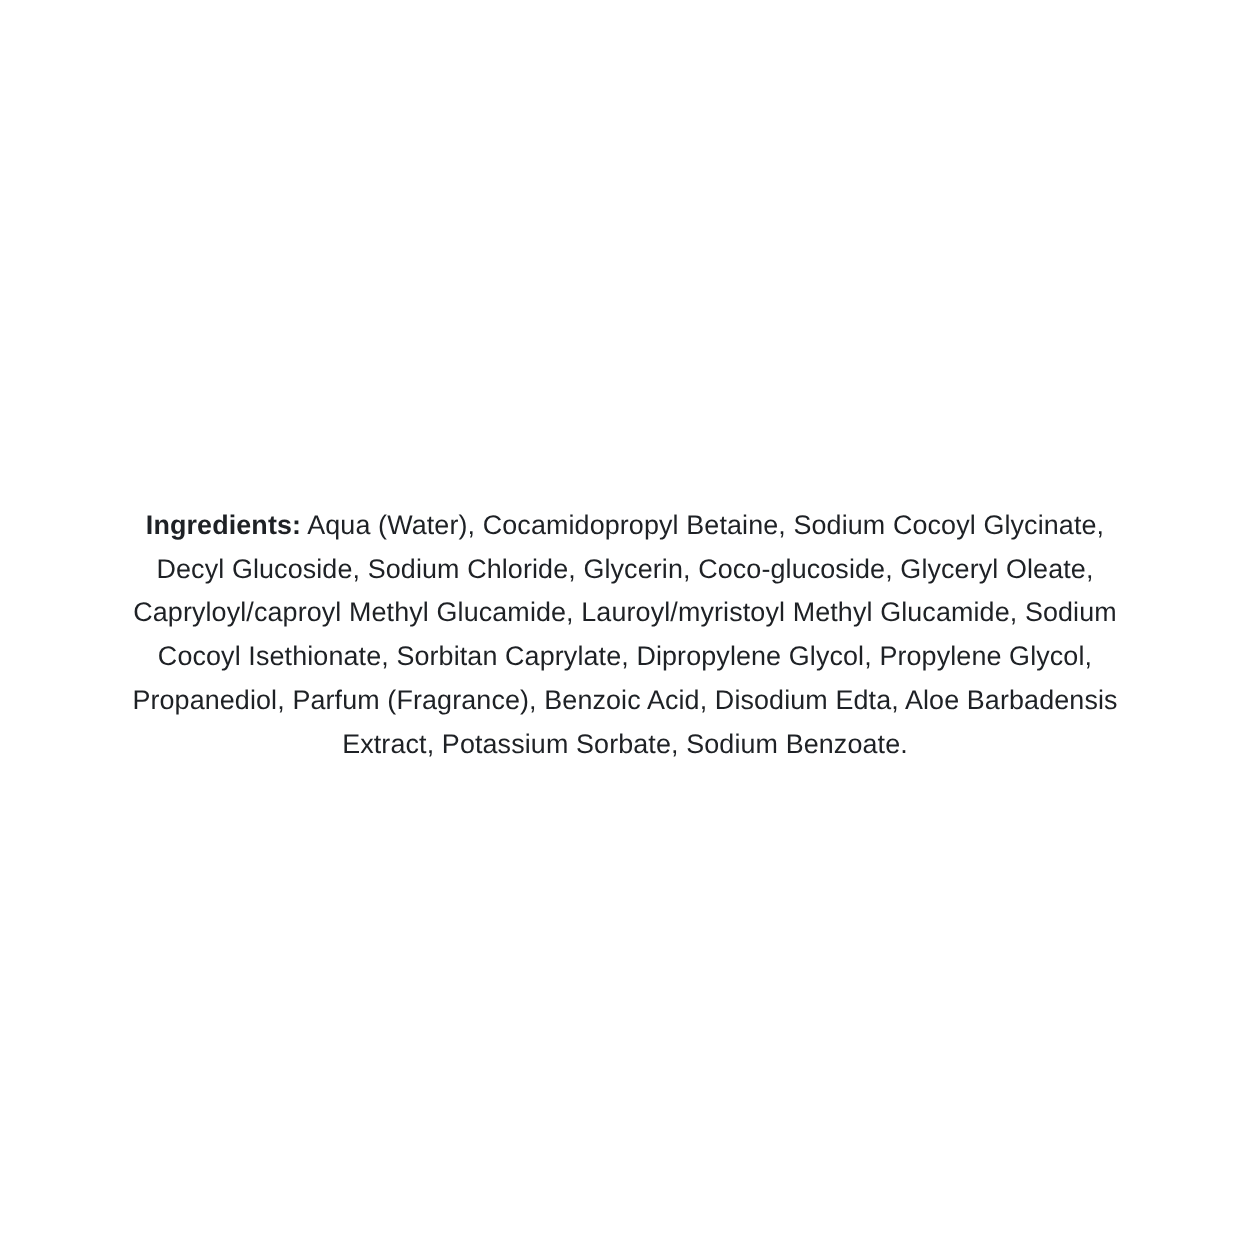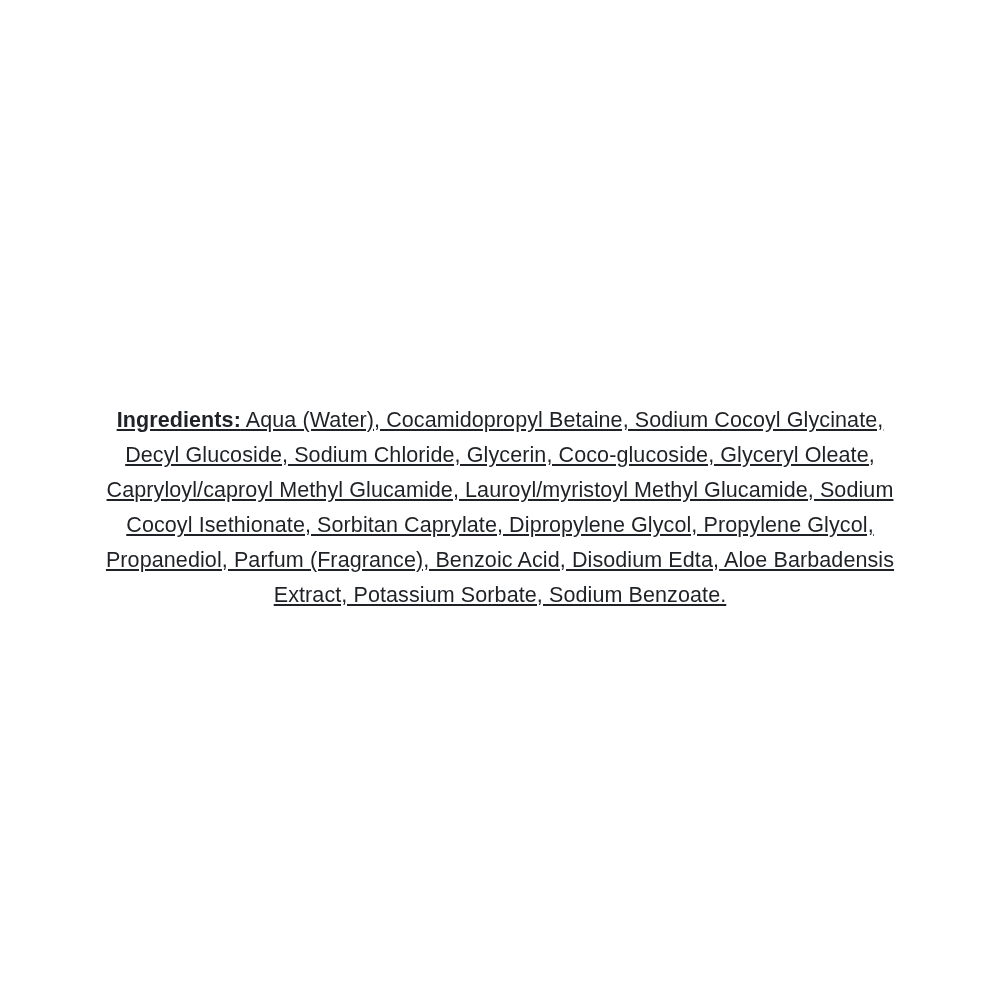--- a/index.html
+++ b/index.html
@@ -24,21 +24,20 @@
     position: absolute;
     top: 381px;
     left: 50%;
     transform: translateX(-50%);
     width: 796px;
     text-align: center;
     font-size: 21.5px;
     line-height: 35px;
     letter-spacing: 0.1px;
     color: #1e2125;
-    text-decoration: underline;
   }
   .ingredients-block .label {
     font-weight: 700;
   }
 </style>
 </head>
 <body>
 
 <div class="page">
   <p class="ingredients-block"><span class="label">Ingredients:</span><span> Aqua (Water), Cocamidopropyl Betaine, Sodium Cocoyl Glycinate, Decyl Glucoside, Sodium Chloride, Glycerin, Coco-glucoside, Glyceryl Oleate, Capryloyl/caproyl Methyl Glucamide, Lauroyl/myristoyl Methyl Glucamide, Sodium Cocoyl Isethionate, Sorbitan Caprylate, Dipropylene Glycol, Propylene Glycol, Propanediol, Parfum (Fragrance), Benzoic Acid, Disodium Edta, Aloe Barbadensis Extract, Potassium Sorbate, Sodium Benzoate.</span></p>

